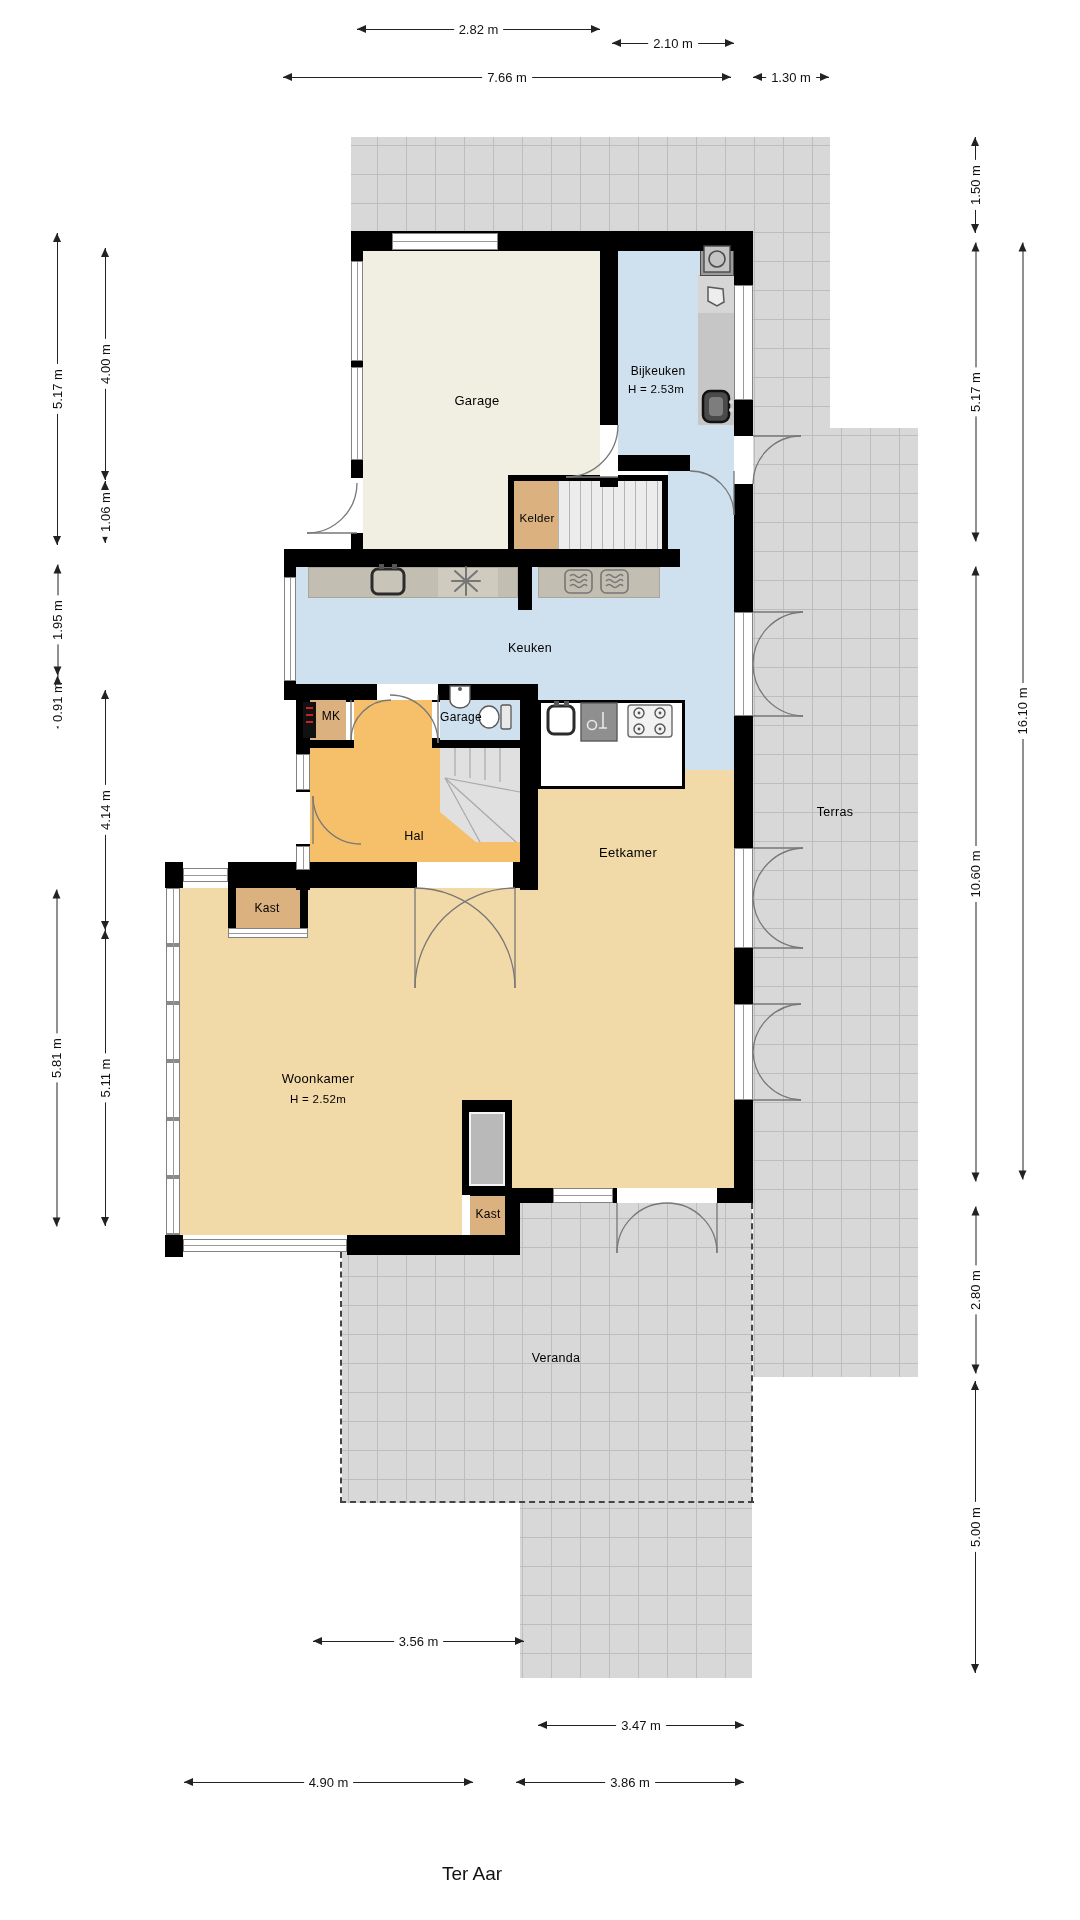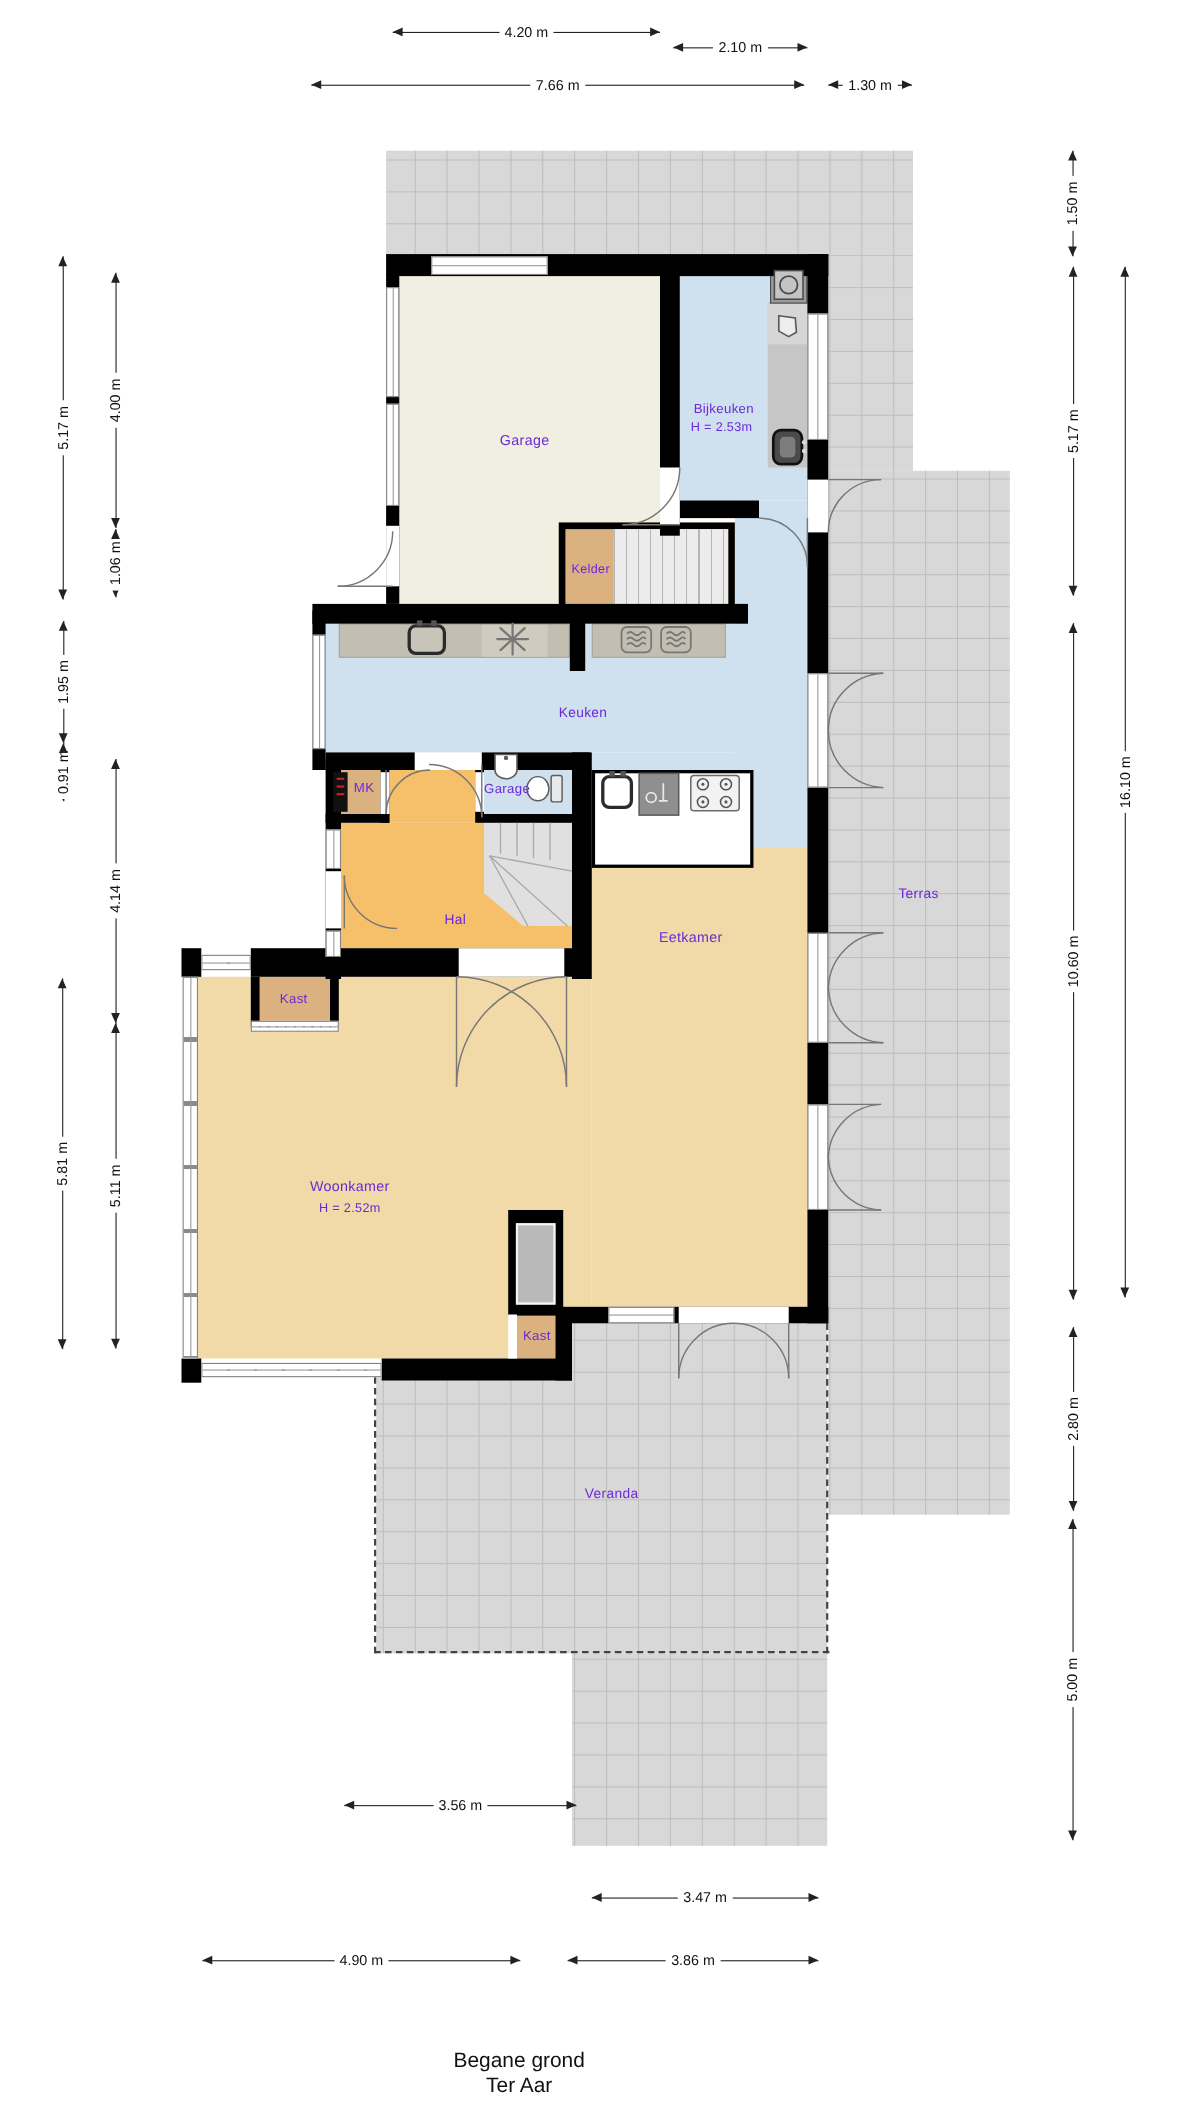--- a/index.html
+++ b/index.html
@@ -15,21 +15,21 @@
   .winh{position:absolute;background:#fff;border:1px solid #838383;box-sizing:border-box;
         background-image:linear-gradient(#9a9a9a,#9a9a9a);background-size:100% 1px;
         background-position:center;background-repeat:no-repeat}
   .winv{position:absolute;background:#fff;border:1px solid #838383;box-sizing:border-box;
         background-image:linear-gradient(90deg,#9a9a9a,#9a9a9a);background-size:1px 100%;
         background-position:center;background-repeat:no-repeat}
   .tickh{background-image:linear-gradient(#9a9a9a,#9a9a9a),
          repeating-linear-gradient(90deg,transparent 0 22px,#8a8a8a 22px 25px)}
   .gap{position:absolute;background:#fff}
   .rl{position:absolute;transform:translate(-50%,-50%);font-size:13px;white-space:nowrap;
-      letter-spacing:.3px;color:#6d28d9}
+      letter-spacing:.3px;color:#000000}
   .sm{font-size:11.5px}
   .dim{position:absolute;height:16px;
        background:linear-gradient(#222,#222) center/100% 1px no-repeat}
   .dim::before{content:"";position:absolute;left:0;top:50%;transform:translateY(-50%);
        border:4px solid transparent;border-right:9px solid #222;border-left:0}
   .dim::after{content:"";position:absolute;right:0;top:50%;transform:translateY(-50%);
        border:4px solid transparent;border-left:9px solid #222;border-right:0}
   .dimv{transform:rotate(-90deg)}
   .dl{position:absolute;left:50%;top:50%;transform:translate(-50%,-50%);background:#fff;
       padding:0 5px;font-size:13px;color:#111;white-space:nowrap}
@@ -289,21 +289,21 @@
   <span class="rl" style="left:414px;top:836px;font-size:12.5px">Hal</span>
   <span class="rl" style="left:267px;top:908px;font-size:12px">Kast</span>
   <span class="rl" style="left:628px;top:852px">Eetkamer</span>
   <span class="rl" style="left:318px;top:1078px">Woonkamer</span>
   <span class="rl sm" style="left:318px;top:1099px">H = 2.52m</span>
   <span class="rl" style="left:488px;top:1214px;font-size:12px">Kast</span>
   <span class="rl" style="left:835px;top:812px;font-size:12.5px">Terras</span>
   <span class="rl" style="left:556px;top:1358px;font-size:12.5px">Veranda</span>
 
   <div class="dim" style="left:357px;top:21px;width:243px">
-      <span class="dl">4.20 m</span>
+      <span class="dl">2.82 m</span>
     </div>
   <div class="dim" style="left:612px;top:35px;width:122px">
       <span class="dl">2.10 m</span>
     </div>
   <div class="dim" style="left:283px;top:69px;width:448px">
       <span class="dl">7.66 m</span>
     </div>
   <div class="dim" style="left:753px;top:69px;width:76px">
       <span class="dl">1.30 m</span>
     </div>
@@ -359,17 +359,16 @@
       <span class="dl">2.80 m</span>
     </div>
   <div class="dim dimv" style="left:829px;top:1519px;width:292px">
       <span class="dl">5.00 m</span>
     </div>
   <div class="dim dimv" style="left:554px;top:703px;width:937px">
       <span class="dl">16.10 m</span>
     </div>
 
   <div class="title">
-    <div>Begane grond</div>
     <div>Ter Aar</div>
   </div>
 
 </div>
 
 </body></html>

